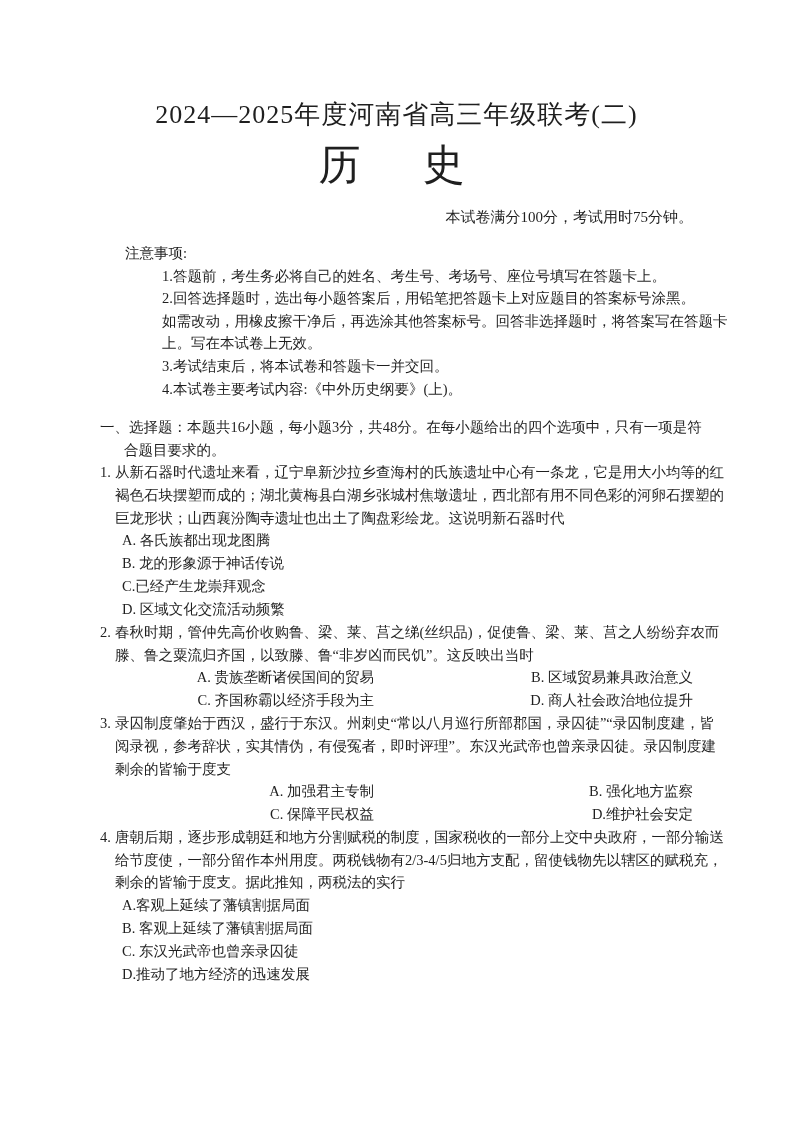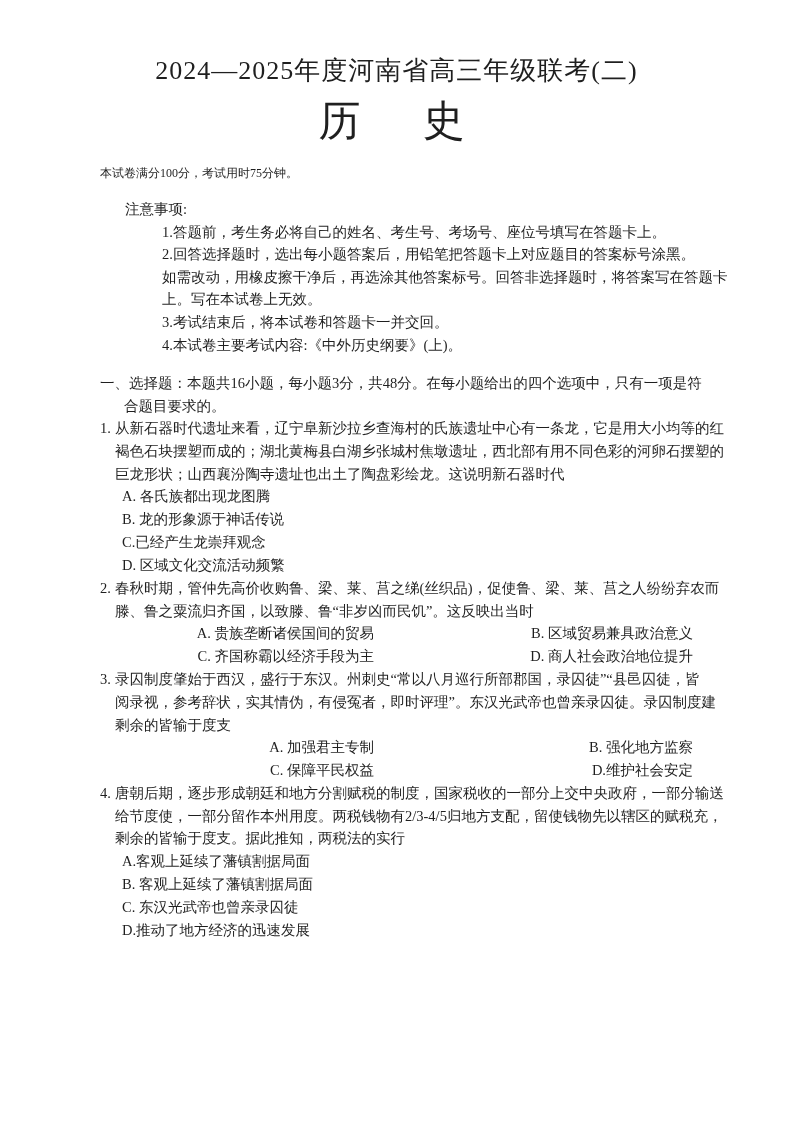--- a/index.html
+++ b/index.html
@@ -6,21 +6,21 @@
     margin: 0;
     padding: 0;
     background: #ffffff;
   }
   .page {
     position: relative;
     width: 793px;
     height: 1121px;
     background: #ffffff;
     box-sizing: border-box;
-    padding: 56px 100px 0 100px;
+    padding: 100px 100px 0 100px;
     font-family: "Liberation Serif", "DejaVu Serif", serif;
     color: #1f1f1f;
     overflow: hidden;
   }
   
   .exam-title {
     text-align: center;
     font-size: 26px;
     line-height: 30px;
     letter-spacing: 1px;
@@ -28,22 +28,22 @@
   }
   .exam-subject {
     text-align: center;
     font-size: 42px;
     line-height: 54px;
     margin-top: 8px;
     letter-spacing: 10px;
     white-space: nowrap;
   }
   .exam-meta {
-    text-align: left;
-    font-size: 12px;
+    text-align: right;
+    font-size: 15px;
     line-height: 22px;
     margin-top: 14px;
     white-space: nowrap;
   }
   
   .notice {
     margin-top: 14px;
     font-size: 14.5px;
     line-height: 22.6px;
   }
@@ -116,21 +116,21 @@
     <div class="q-line">滕、鲁之粟流归齐国，以致滕、鲁“非岁凶而民饥”。这反映出当时</div>
     <div class="opts-grid">
       <div class="opt">A. 贵族垄断诸侯国间的贸易</div>
       <div class="opt">B. 区域贸易兼具政治意义</div>
       <div class="opt">C. 齐国称霸以经济手段为主</div>
       <div class="opt">D. 商人社会政治地位提升</div>
     </div>
   </div>
 
   <div class="question">
-    <div class="q-line first"><span class="q-num">3.</span><span>录囚制度肇始于西汉，盛行于东汉。州刺史“常以八月巡行所部郡国，录囚徒”“县邑囚徒，皆</span></div>
+    <div class="q-line first"><span class="q-num">3.</span><span>录囚制度肇始于西汉，盛行于东汉。州刺史“常以八月巡行所部郡国，录囚徒”“录囚制度建，皆</span></div>
     <div class="q-line">阅录视，参考辞状，实其情伪，有侵冤者，即时评理”。东汉光武帝也曾亲录囚徒。录囚制度建</div>
     <div class="q-line">剩余的皆输于度支</div>
     <div class="opts-grid">
       <div class="opt">A. 加强君主专制</div>
       <div class="opt">B. 强化地方监察</div>
       <div class="opt">C. 保障平民权益</div>
       <div class="opt">D.维护社会安定</div>
     </div>
   </div>
 

